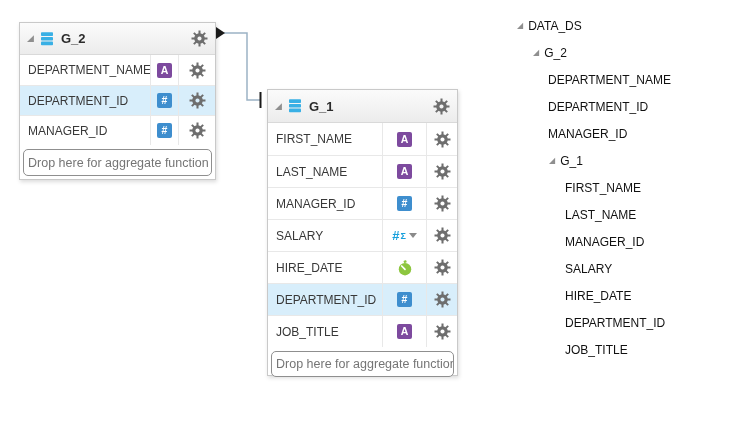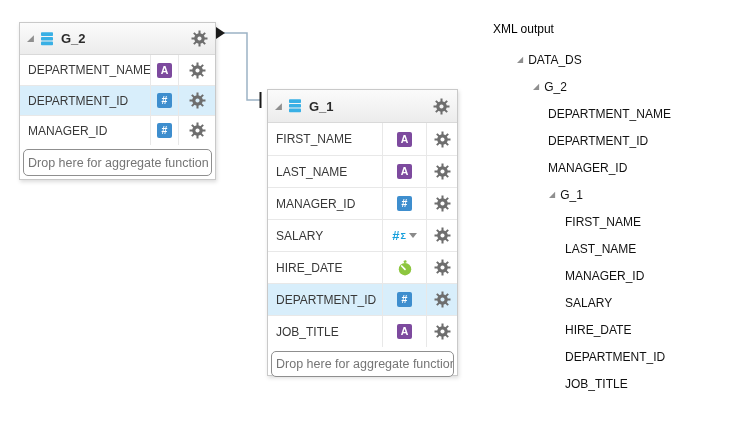--- a/index.html
+++ b/index.html
@@ -252,21 +252,20 @@
       <span class="gcol">
           <svg class="gear" viewBox="0 0 20 20">
             <use href="#gear-shape"></use>
           </svg>
         </span>
     </div>
     <div class="drop-zone">Drop here for aggregate function</div>
   </div>
 
   <div id="xml-panel">
-    <div class="xml-title">XML output</div>
 
     <div class="tnode ind-1">
       <span class="tri-glyph">◢</span>
       <span>DATA_DS</span>
     </div>
     <div class="tnode ind-2">
       <span class="tri-glyph">◢</span>
       <span>G_2</span>
     </div>
     <div class="tnode ind-3">

